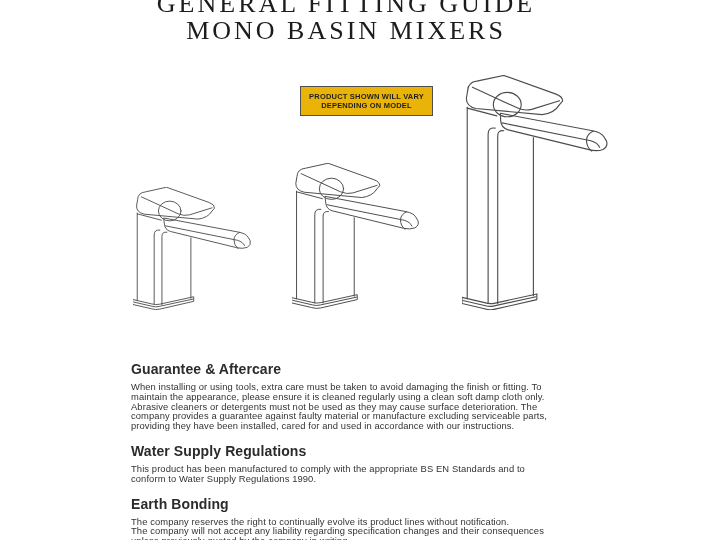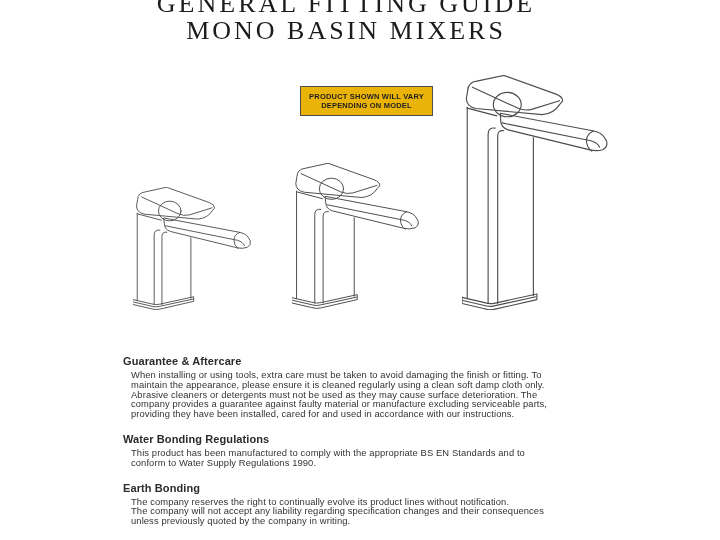--- a/index.html
+++ b/index.html
@@ -20,21 +20,21 @@
   .tap{position:absolute;margin:0;padding:0;}
   .tap svg{display:block;width:100%;height:auto;}
   .tap path,.tap ellipse{stroke:#4d4d4d;stroke-width:1.3;fill:none;
                          stroke-linejoin:round;stroke-linecap:round;}
   .tap-small {left:133px;top:187px;width:120px;}
   .tap-medium{left:292px;top:163px;width:129px;}
   .tap-tall  {left:462px;top:75px; width:148px;}
   
   .copy{position:absolute;left:123px;top:356px;width:502px;color:#333;
         font-size:9.4px;line-height:9.8px;letter-spacing:0.1px;}
-  .copy h3{margin:0;font-size:11px;line-height:10px;font-weight:bold;color:#2b2b2b;}
+  .copy h3{margin:8px;font-size:14px;line-height:10px;font-weight:bold;color:#2b2b2b;}
   .sec + .sec{margin-top:15px;}
   .copy p{margin:4px 8px 0;white-space:pre-line;}
   .copy p + p{margin-top:6px;}
 </style>
 </head>
 <body>
 
 <div class="page">
 
   <header class="title">
@@ -100,21 +100,21 @@
   <section class="copy">
     <div class="sec">
       <h3>Guarantee &amp; Aftercare</h3>
       <p>When installing or using tools, extra care must be taken to avoid damaging the finish or fitting. To
 maintain the appearance, please ensure it is cleaned regularly using a clean soft damp cloth only.
 Abrasive cleaners or detergents must not be used as they may cause surface deterioration. The
 company provides a guarantee against faulty material or manufacture excluding serviceable parts,
 providing they have been installed, cared for and used in accordance with our instructions.</p>
     </div>
     <div class="sec">
-      <h3>Water Bonding Regulations</h3>
+      <h3>Water Supply Regulations</h3>
       <p>This product has been manufactured to comply with the appropriate BS EN Standards and to
 conform to Water Supply Regulations 1990.</p>
     </div>
     <div class="sec">
       <h3>Earth Bonding</h3>
       <p>The company reserves the right to continually evolve its product lines without notification.
 The company will not accept any liability regarding specification changes and their consequences
 unless previously quoted by the company in writing.</p>
     </div>
   </section>

